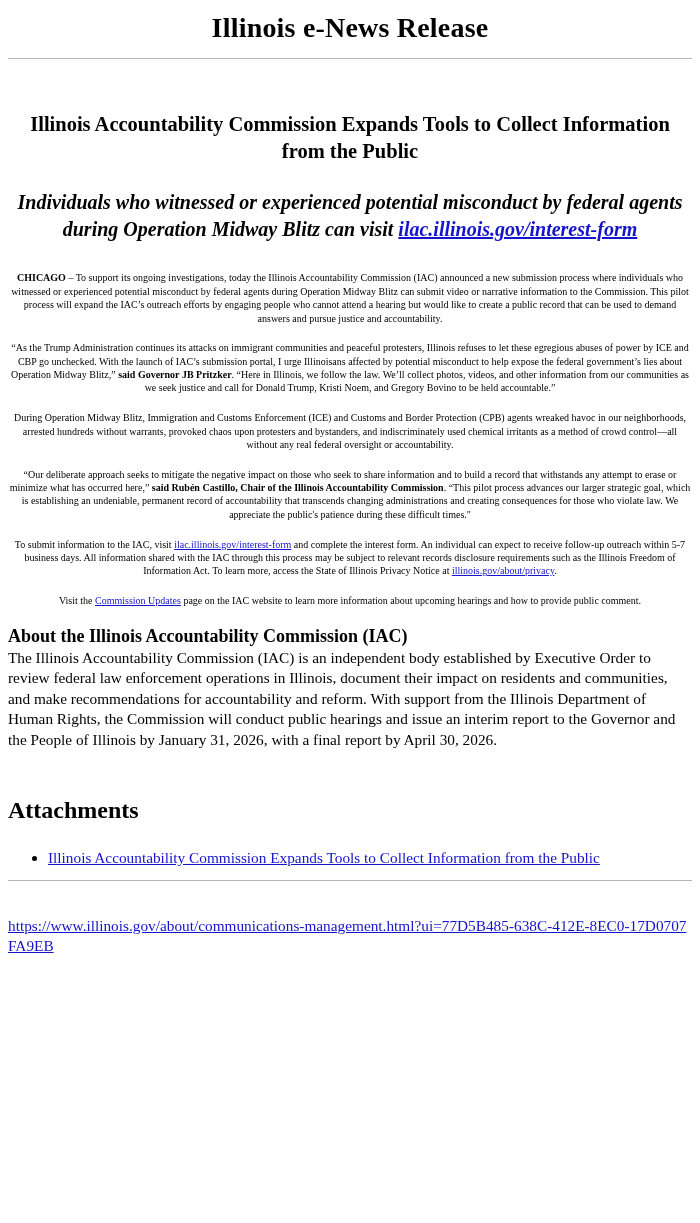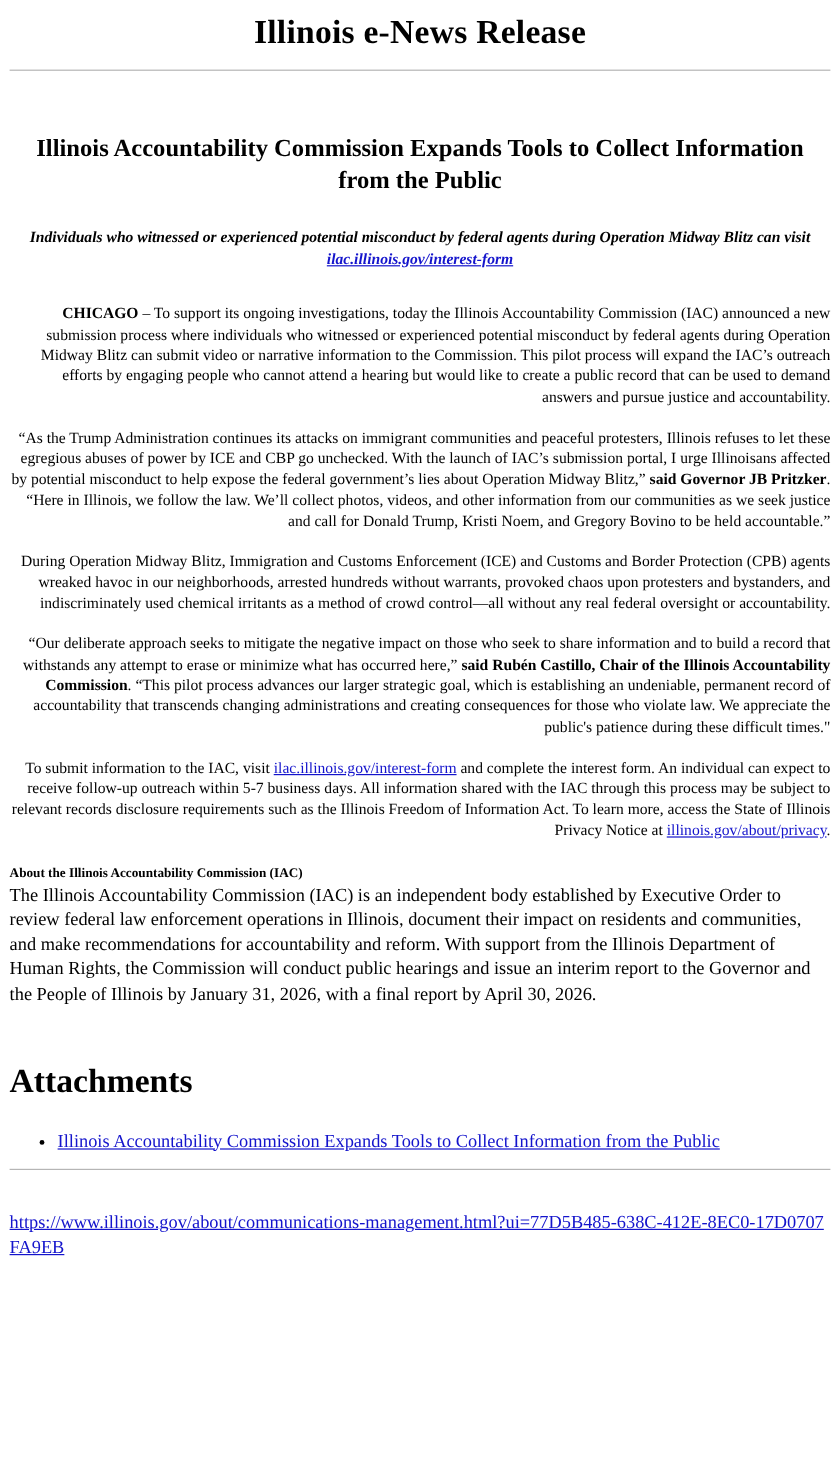--- a/index.html
+++ b/index.html
@@ -44,61 +44,61 @@
   }
   h1.headline {
     font-size: 20.5px;
     font-weight: bold;
     text-align: center;
     line-height: 1.32;
     margin: 52px 18px 0 18px;
     font-family: "Liberation Serif", "DejaVu Serif", serif;
   }
   p.deck {
-    font-size: 13px;
+    font-size: 20px;
     font-weight: bold;
     font-style: italic;
     text-align: center;
     line-height: 1.36;
     margin: 24px 8px 0 8px;
   }
   
   p.body {
-    font-size: 13px;
+    font-size: 10px;
     line-height: 1.335;
     margin: 0 0 16.5px 0;
-    text-align: right;
+    text-align: center;
   }
   .body-wrap {
     margin-top: 28px;
   }
   strong { font-weight: bold; }
   a.link {
     color: #1414cc;
     text-decoration: underline;
   }
   a.link.deck-link {
     color: #1414cc;
     font-style: italic;
     font-weight: bold;
   }
   
   .about-head {
-    font-size: 11px;
+    font-size: 18px;
     font-weight: bold;
     line-height: 1.335;
   }
   p.about-body {
     font-size: 15.3px;
     line-height: 1.335;
     margin: 0;
   }
   
   h2.attachments {
-    font-size: 28px;
+    font-size: 24px;
     font-weight: bold;
     margin: 46px 0 15px 0;
     line-height: 1.2;
   }
   ul.attach-list {
     margin: 22px 0 0 0;
     padding-left: 40px;
     list-style: disc;
   }
   ul.attach-list li {
@@ -144,20 +144,23 @@
       <p class="body">During Operation Midway Blitz, Immigration and Customs Enforcement (ICE) and Customs and Border Protection (CPB) agents wreaked havoc in our neighborhoods, arrested hundreds without warrants, provoked chaos upon protesters and bystanders, and indiscriminately used chemical irritants as a method of crowd control—all without any real federal oversight or accountability.</p>
 
       <p class="body">
         <span>“Our deliberate approach seeks to mitigate the negative impact on those who seek to share information and to build a record that withstands any attempt to erase or minimize what has occurred here,” </span><strong>said Rubén Castillo, Chair of the Illinois Accountability Commission</strong><span>. “This pilot process advances our larger strategic goal, which is establishing an undeniable, permanent record of accountability that transcends changing administrations and creating consequences for those who violate law. We appreciate the public's patience during these difficult times."</span>
       </p>
 
       <p class="body">
         <span>To submit information to the IAC, visit </span><a class="link" href="#">ilac.illinois.gov/interest-form</a><span> and complete the interest form. An individual can expect to receive follow-up outreach within 5-7 business days. All information shared with the IAC through this process may be subject to relevant records disclosure requirements such as the Illinois Freedom of Information Act. To learn more, access the State of Illinois Privacy Notice at </span><a class="link" href="#">illinois.gov/about/privacy</a><span>.</span>
       </p>
 
+      <p class="body">
+        <span>Visit the </span><a class="link" href="#">Commission Updates</a><span> page on the IAC website to learn more information about upcoming hearings and how to provide public comment.</span>
+      </p>
 
       <p class="about-body">
         <span class="about-head">About the Illinois Accountability Commission (IAC)</span><br>
         <span>The Illinois Accountability Commission (IAC) is an independent body established by Executive Order to review federal law enforcement operations in Illinois, document their impact on residents and communities, and make recommendations for accountability and reform. With support from the Illinois Department of Human Rights, the Commission will conduct public hearings and issue an interim report to the Governor and the People of Illinois by January 31, 2026, with a final report by April 30, 2026.</span>
       </p>
 
     </div>
 
     <h2 class="attachments">Attachments</h2>
 

